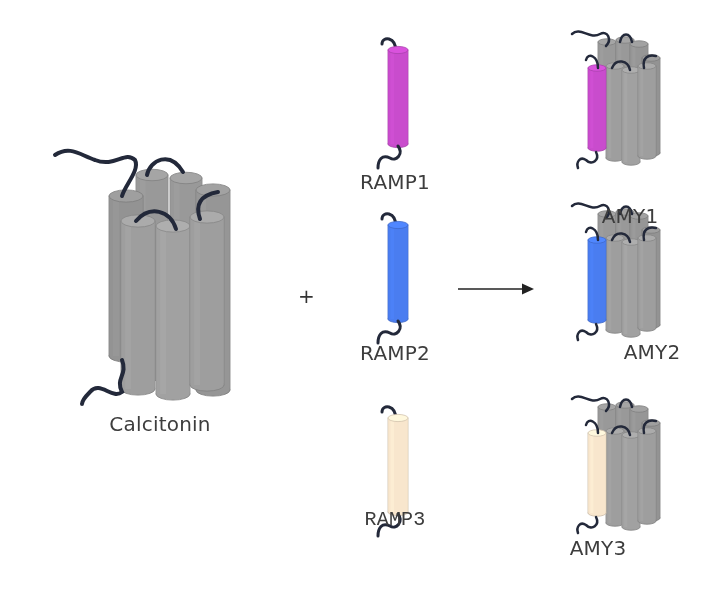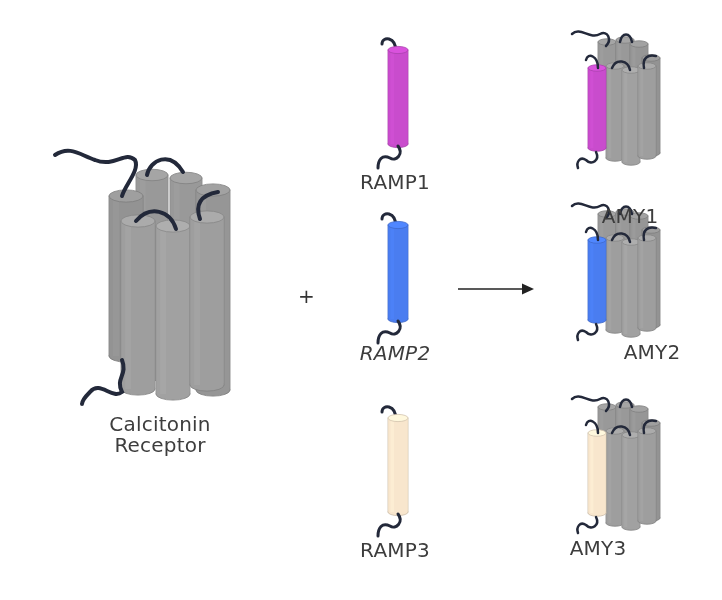--- a/index.html
+++ b/index.html
@@ -309,22 +309,21 @@
   <g>
     <line x1="458" y1="289" x2="524" y2="289" stroke="#222" stroke-width="1.5"></line>
     <polygon points="522,283.5 534,289 522,294.5" fill="#222"></polygon>
   </g>
 </svg>
 
 <div class="op" style="left:298px; top:284px;">+</div>
 
 <div class="label" style="left:100px; top:414px; width:120px;">
   <div>Calcitonin</div>
-  <div>Receptor</div>
 </div>
 
 <div class="label" style="left:355px; top:172px; width:80px;">RAMP1</div>
-<div class="label" style="left:355px; top:343px; width:80px;font-style:italic;">RAMP2</div>
-<div class="label" style="left:355px; top:540px; width:80px;">RAMP3</div>
+<div class="label" style="left:355px; top:343px; width:80px;">RAMP2</div>
+<div class="label" style="left:355px; top:509px; width:80px;font-family:Liberation Mono, monospace;">RAMP3</div>
 
 <div class="label" style="left:590px; top:170px; width:80px;margin-top:36px;">AMY1</div>
 <div class="label" style="left:612px; top:342px; width:80px;">AMY2</div>
 <div class="label" style="left:558px; top:538px; width:80px;">AMY3</div>
 
 </body></html>

